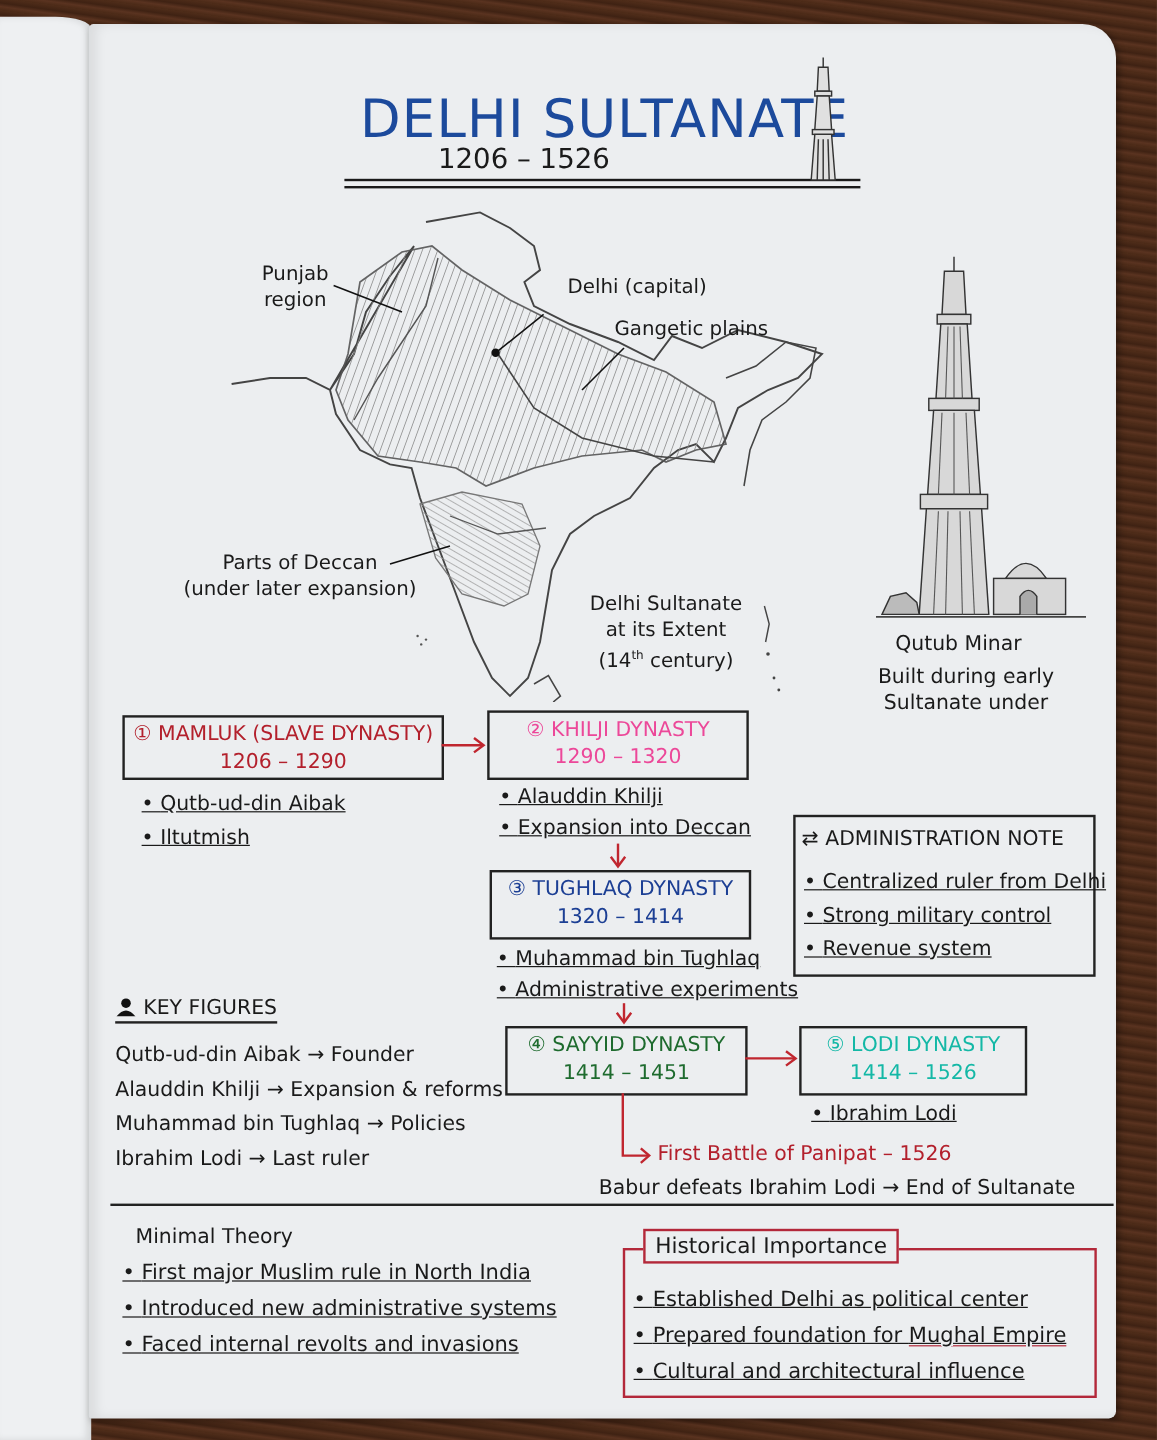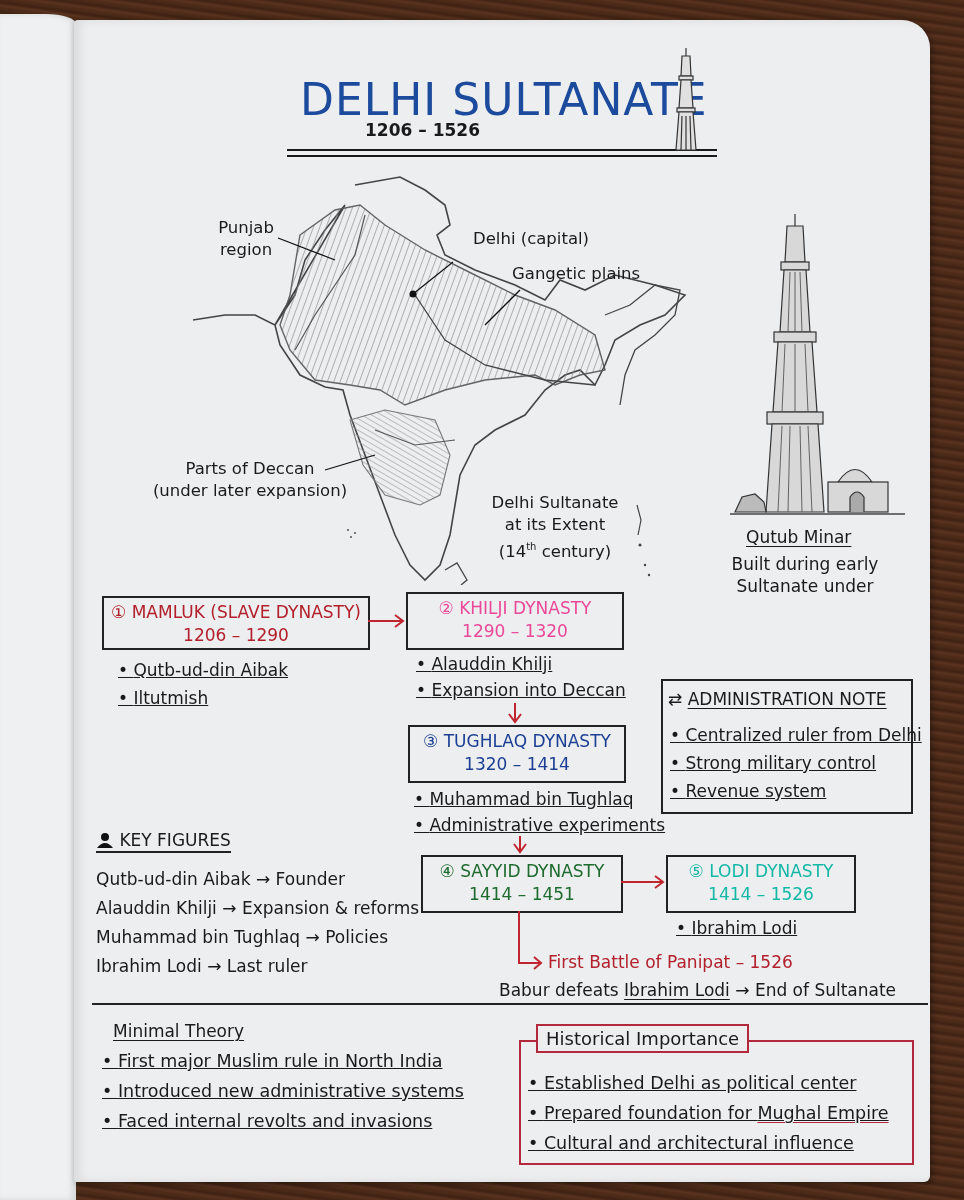--- a/index.html
+++ b/index.html
@@ -19,39 +19,39 @@
     background:#eceef0;
     border-radius:4px 28px 6px 2px;
     box-shadow: 2px 2px 6px rgba(0,0,0,0.35), inset 6px 0 10px rgba(0,0,0,0.08);
   }
   .abs { position:absolute; }
   .title {
     left:300px; top:74px; font-size:44px; letter-spacing:1px;
     color:#1c4a9c; font-family:"DejaVu Sans", sans-serif;
   }
   .years {
-    left:365px; top:120px; font-size:17px; color:#1a1a1a;font-weight:bold;
+    left:365px; top:120px; font-size:23px; color:#1a1a1a;
   }
   .title-rule1 { left:287px; top:149px; width:430px; height:2px; background:#1a1a1a; }
   .title-rule2 { left:287px; top:155px; width:430px; height:2px; background:#1a1a1a; }
 
   .lbl { font-size:16.5px; line-height:22px; color:#1a1a1a; }
   .center { text-align:center; }
 
   .box { border:2px solid #222; background:transparent; text-align:center; font-size:17px; line-height:23px; }
   .bullets { font-size:17px; line-height:28px;text-decoration:underline; }
   .bullets div::before { content:"• "; }
 
   .admin-box { border:2px solid #222; }
   .section-rule { left:92px; top:1003px; width:836px; height:2px; background:#222; }
 
   .hist-box { border:2px solid #b3283a; }
   .hist-title { border:2px solid #b3283a; background:#eceef0; font-size:18px; padding:2px 8px; }
   .red { color:#b3202c; }
-  .underline { text-decoration:underline; text-underline-offset:3px; }
+  .underline { text-underline-offset:3px; }
 </style>
 </head>
 <body>
 
 <div class="left-page"></div>
 
 <div class="page"></div>
 
 <div class="abs title">DELHI SULTANATE</div>
 <div class="abs years">1206 – 1526</div>

